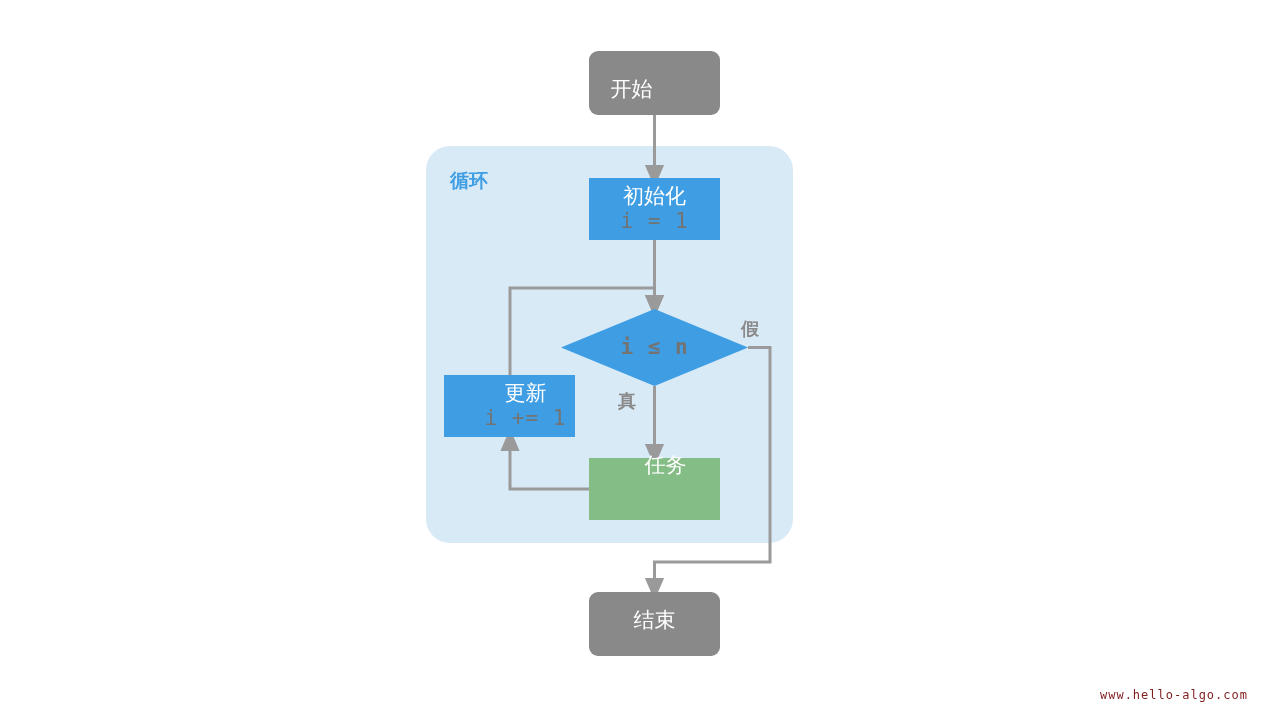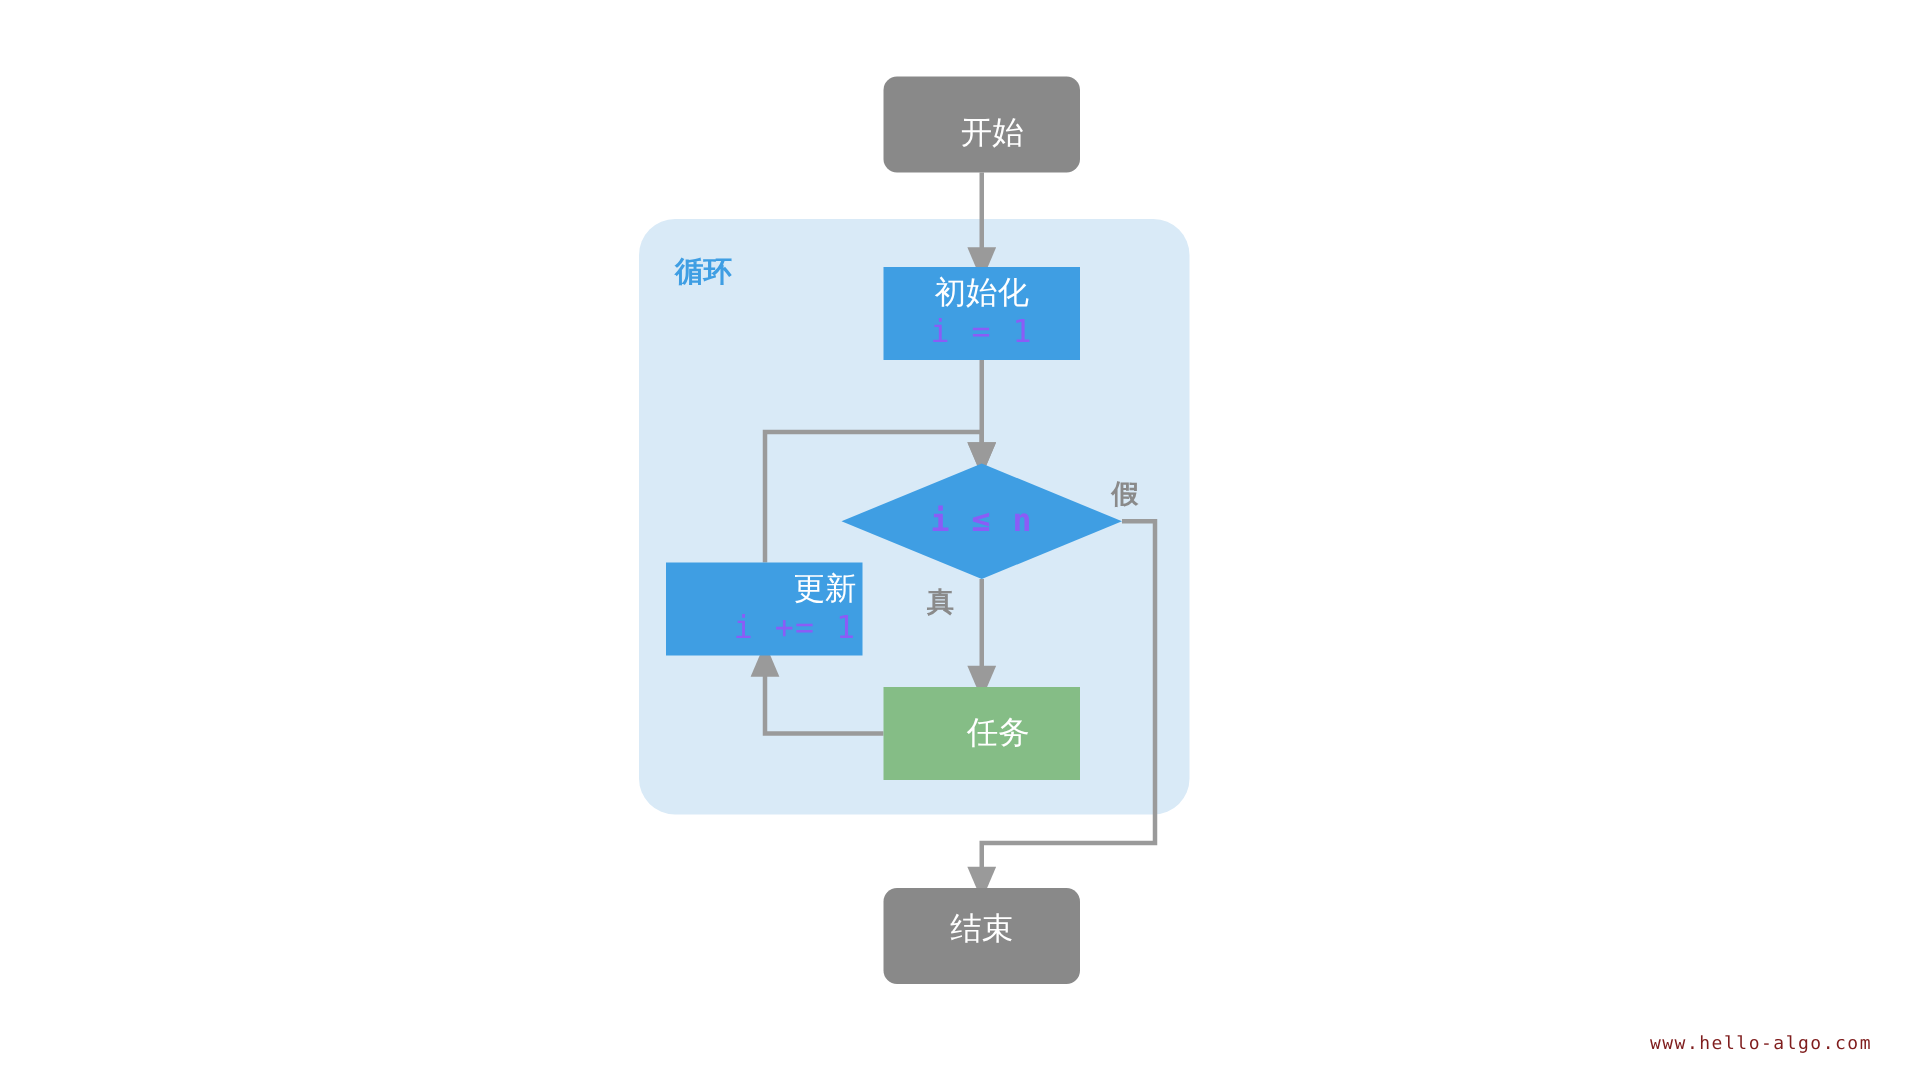--- a/index.html
+++ b/index.html
@@ -31,21 +31,21 @@
     line-height: 1.18;
   }
   .txt-han {
     font-family: "Liberation Sans", "DejaVu Sans", sans-serif;
     font-size: 21px;
     color: #ffffff;
   }
   .txt-mono {
     font-family: "DejaVu Sans Mono", "Liberation Mono", monospace;
     font-size: 21px;
-    color: #8b5cf6;
+    color: #737373;
     letter-spacing: 1px;
   }
   .loop-title {
     position: absolute;
     left: 450px;
     top: 168px;
     font-size: 19px;
     font-weight: bold;
     color: #3f9ee3;
     font-family: Liberation Mono, monospace;
@@ -104,39 +104,39 @@
 
   <rect x="444" y="375" width="131" height="62" fill="#3f9ee3"></rect>
 
   <rect x="589" y="458" width="131" height="62" fill="#85bd86"></rect>
 
   <rect x="589" y="592" width="131" height="64" rx="9" ry="9" fill="#898989"></rect>
 </svg>
 
 <div class="loop-title">循环</div>
 
-<div class="node-label" style="left:596px; top:51px; width:131px; height:76px;">
+<div class="node-label" style="left:566px; top:51px; width:131px; height:76px;">
   <span class="txt-han">开始</span>
 </div>
 
 <div class="node-label" style="left:589px; top:178px; width:131px; height:62px;">
   <span class="txt-han">初始化</span>
   <span class="txt-mono">i = 1</span>
 </div>
 
 <div class="node-label" style="left:561px; top:309px; width:187px; height:77px;font-weight:bold;">
   <span class="txt-mono">i ≤ n</span>
 </div>
 
-<div class="node-label" style="left:440px; top:375px; width:131px; height:62px;align-items:flex-end;">
+<div class="node-label" style="left:460px; top:375px; width:131px; height:62px;">
   <span class="txt-han">更新</span>
   <span class="txt-mono">i += 1</span>
 </div>
 
-<div class="node-label" style="left:589px; top:458px; width:153px; height:62px;">
+<div class="node-label" style="left:589px; top:434px; width:153px; height:62px;">
   <span class="txt-han">任务</span>
 </div>
 
 <div class="node-label" style="left:589px; top:592px; width:131px; height:56px;">
   <span class="txt-han">结束</span>
 </div>
 
 <div class="branch-label" id="label-true">真</div>
 <div class="branch-label" id="label-false">假</div>
 

